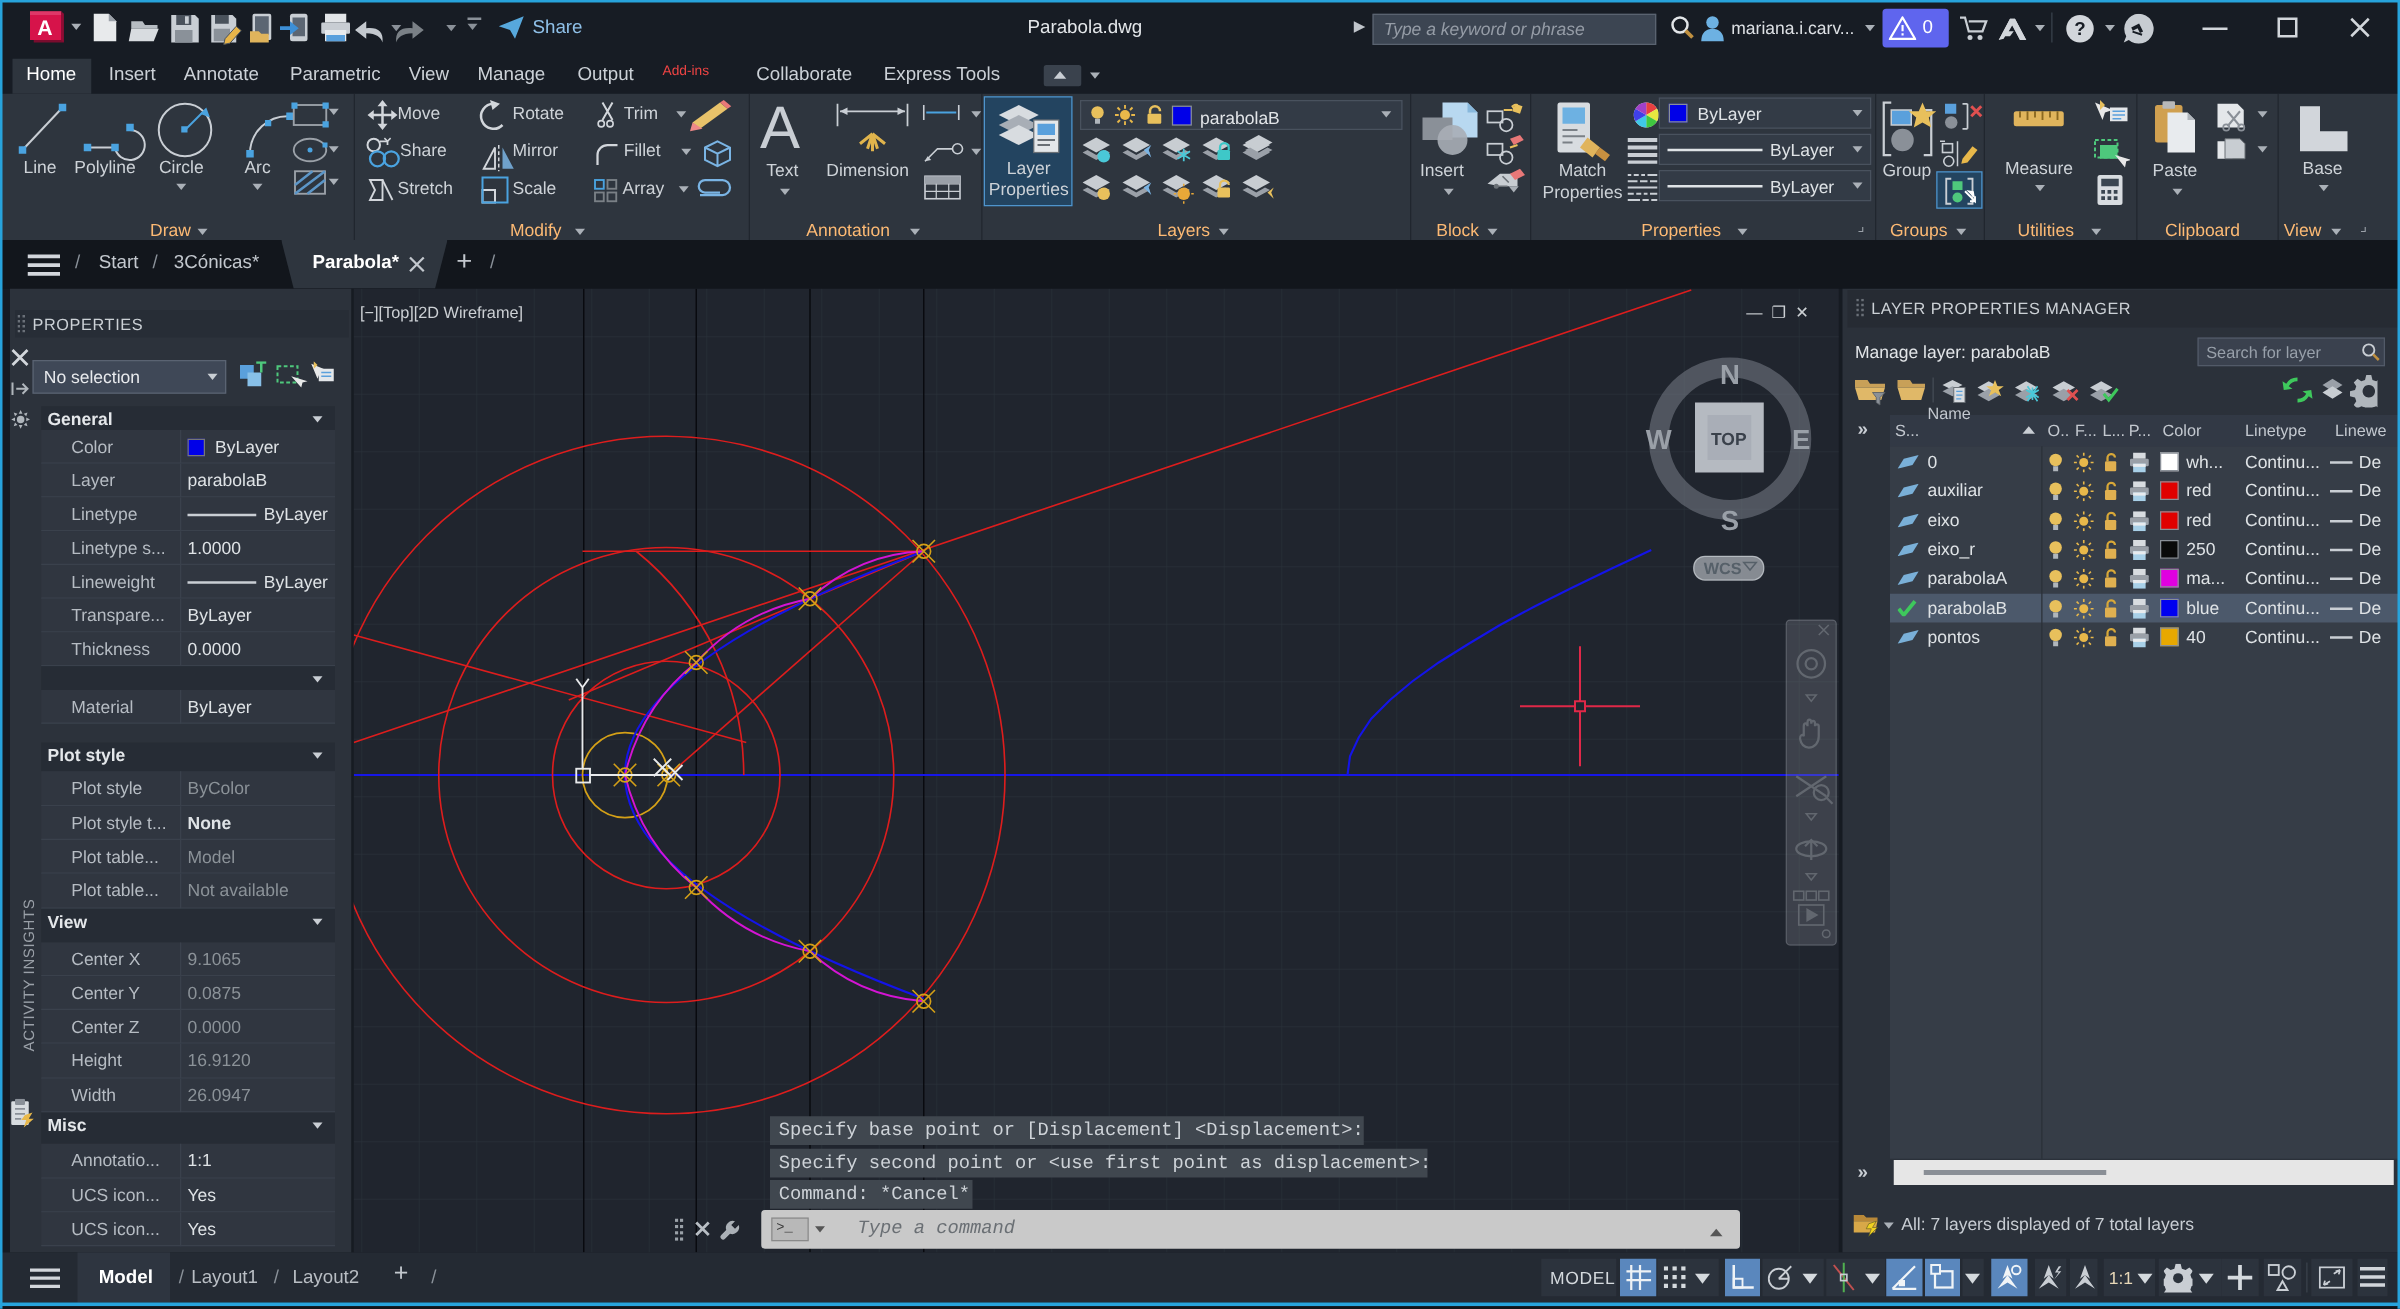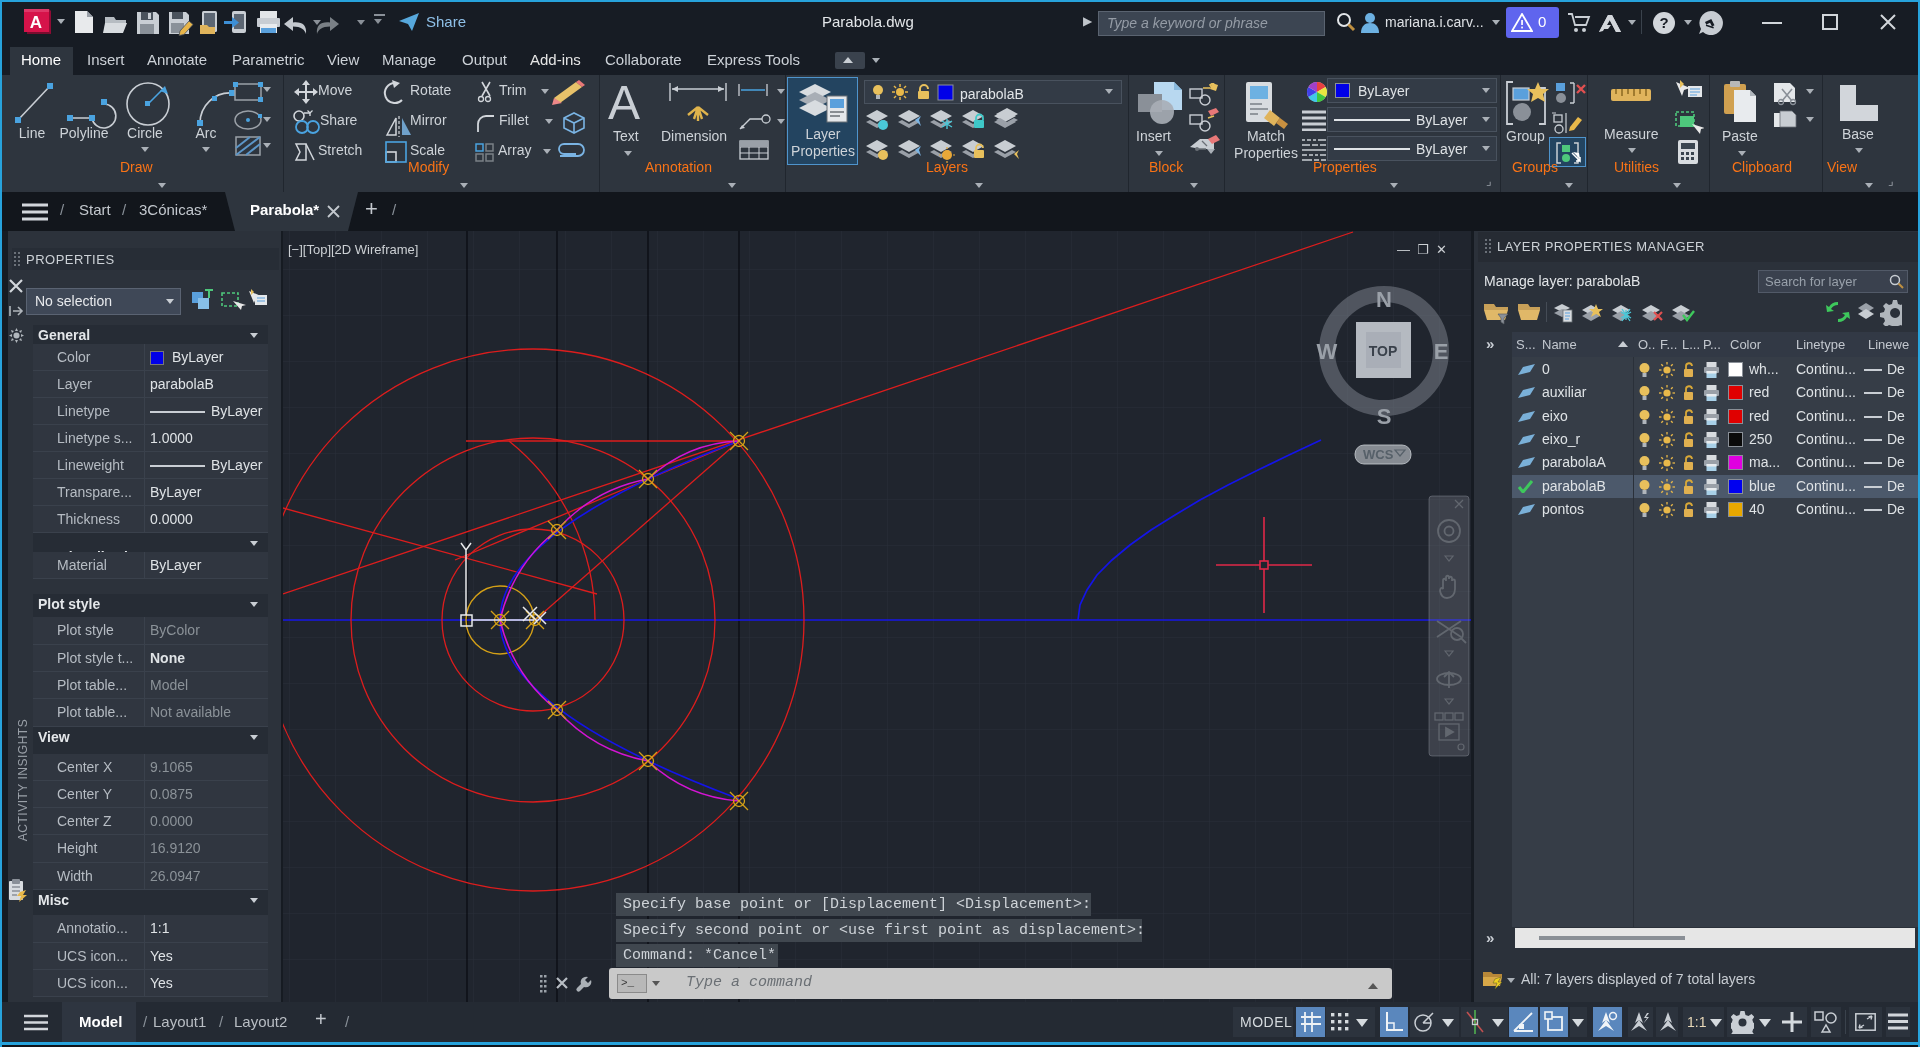--- a/index.html
+++ b/index.html
@@ -6,21 +6,21 @@
 #win{position:absolute;inset:0;}
 .cyan{background:#27a3dc;}
 #titlebar{left:0;top:2px;width:1920px;height:38px;background:#171c24;}
 #menurow{left:0;top:40px;width:1920px;height:35px;background:#171c24;}
 #ribbon{left:0;top:75px;width:1920px;height:117px;background:#2e353e;}
 #filetabs{left:0;top:192px;width:1920px;height:39px;background:#12161c;}
 #statusbar{left:0;top:1002px;width:1920px;height:40px;background:#242a33;}
 .t{position:absolute;white-space:nowrap;}
 .ico{position:absolute;}
 .sep{position:absolute;width:1px;background:#20262e;}
-.panlabel{position:absolute;top:84px;color:#f97316;font-size:14px;white-space:nowrap;}
+.panlabel{position:absolute;top:101px;color:#fdba74;font-size:14px;white-space:nowrap;}
 .ddc{position:absolute;width:0;height:0;border-left:4px solid transparent;border-right:4px solid transparent;border-top:5px solid #aab0b7;}
 .btnlbl{position:absolute;color:#ced3d8;font-size:14px;text-align:center;white-space:nowrap;}
 </style></head>
 <body>
 <div id="win">
 
 <div id="titlebar" class="ab">
 
  <svg class="ico" style="left:22px;top:5px;" width="30" height="30" viewBox="0 0 30 30">
   <path d="M5 4 L29 4 L29 27 L5 27 Z" fill="#7a0c2e"></path>
@@ -128,21 +128,21 @@
 
 <div id="menurow" class="ab">
  <div class="ab" style="left:10px;top:7px;width:63px;height:28px;background:#2e353e;"></div>
  <div class="t" style="left:21px;top:11px;color:#fff;font-size:15px;">Home</div>
  <div class="t" style="left:87px;top:11px;color:#ccd1d7;font-size:15px;">Insert</div>
  <div class="t" style="left:147px;top:11px;color:#ccd1d7;font-size:15px;">Annotate</div>
  <div class="t" style="left:232px;top:11px;color:#ccd1d7;font-size:15px;">Parametric</div>
  <div class="t" style="left:327px;top:11px;color:#ccd1d7;font-size:15px;">View</div>
  <div class="t" style="left:382px;top:11px;color:#ccd1d7;font-size:15px;">Manage</div>
  <div class="t" style="left:462px;top:11px;color:#ccd1d7;font-size:15px;">Output</div>
- <div class="t" style="left:530px;top:11px;color:#e5e5e5;font-size:15px;">Add-ins</div>
+ <div class="t" style="left:530px;top:11px;color:#ef4444;font-size:11px;">Add-ins</div>
  <div class="t" style="left:605px;top:11px;color:#ccd1d7;font-size:15px;">Collaborate</div>
  <div class="t" style="left:707px;top:11px;color:#ccd1d7;font-size:15px;">Express Tools</div>
  <div class="ab" style="left:835px;top:12px;width:30px;height:17px;background:#3a424d;border-radius:2px;"></div>
  <div class="ab" style="left:843px;top:17px;width:0;height:0;border-left:5px solid transparent;border-right:5px solid transparent;border-bottom:6px solid #c9ced4;"></div>
  <div class="ddc" style="left:872px;top:18px;"></div>
 </div>
 
 <div id="ribbon" class="ab">
  <div class="sep" style="left:283px;top:0;height:117px;"></div>
  <div class="sep" style="left:599px;top:0;height:117px;"></div>
@@ -847,21 +847,21 @@
             <path d="M14 10 l6 6 M20 10 l-6 6" stroke="#8a9098" stroke-width="0"></path>
           </g>
    <g transform="translate(402 2)" fill="#b0b6bc">
             <path d="M9 0 h4 l1 4 3 1 3 -2 3 3 -2 3 1 3 4 1 v4 l-4 1 -1 3 2 3 -3 3 -3 -2 -3 1 -1 4 h-4 l-1 -4 -3 -1 -3 2 -3 -3 2 -3 -1 -3 -4 -1 v-4 l4 -1 1 -3 -2 -3 3 -3 3 2 3 -1z M11 8 a5 5 0 1 0 0.1 0z"></path>
           </g>
   </svg>
 
   <div class="ab" style="left:38px;top:101px;width:408px;height:25px;background:#323945;"></div>
   <div class="t" style="left:12px;top:104px;color:#c9ced4;font-size:15px;font-weight:bold;">»</div>
   <div class="t" style="left:42px;top:106px;color:#c3c8cf;font-size:13px;">S...</div>
-  <div class="t" style="left:68px;top:106px;color:#c3c8cf;font-size:13px;">Name</div>
+  <div class="t" style="left:68px;top:92px;color:#c3c8cf;font-size:13px;">Name</div>
   <div class="ab" style="left:144px;top:110px;width:0;height:0;border-left:5px solid transparent;border-right:5px solid transparent;border-bottom:6px solid #c9ced4;"></div>
   <div class="t" style="left:164px;top:106px;color:#c3c8cf;font-size:13px;">O..</div>
   <div class="t" style="left:186px;top:106px;color:#c3c8cf;font-size:13px;">F...</div>
   <div class="t" style="left:208px;top:106px;color:#c3c8cf;font-size:13px;">L...</div>
   <div class="t" style="left:229px;top:106px;color:#c3c8cf;font-size:13px;">P...</div>
   <div class="t" style="left:256px;top:106px;color:#c3c8cf;font-size:13px;">Color</div>
   <div class="t" style="left:322px;top:106px;color:#c3c8cf;font-size:13px;">Linetype</div>
   <div class="t" style="left:394px;top:106px;color:#c3c8cf;font-size:13px;">Linewe</div>
 
   <div class="ab" style="left:38px;top:126px;width:408px;height:570px;background:#363d47;"></div>

